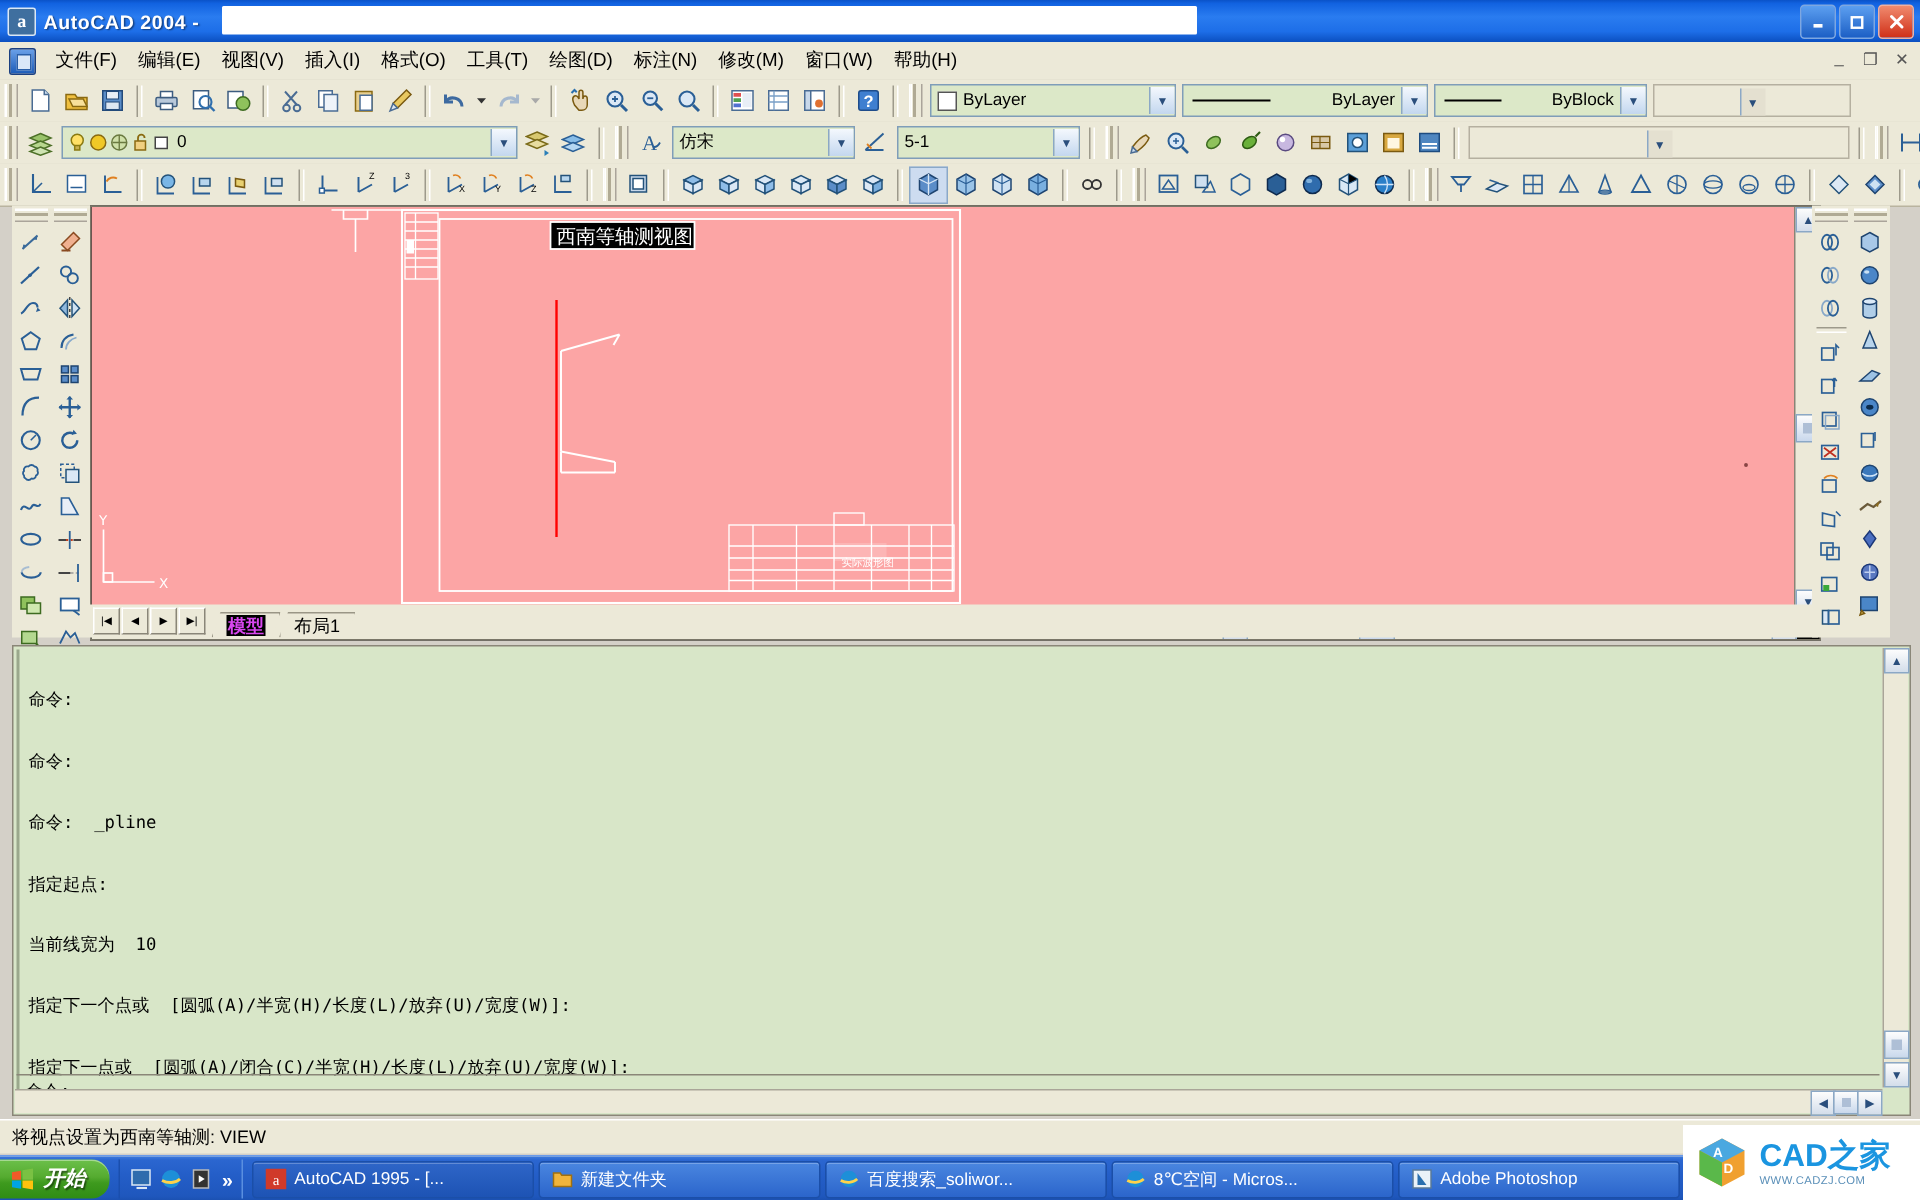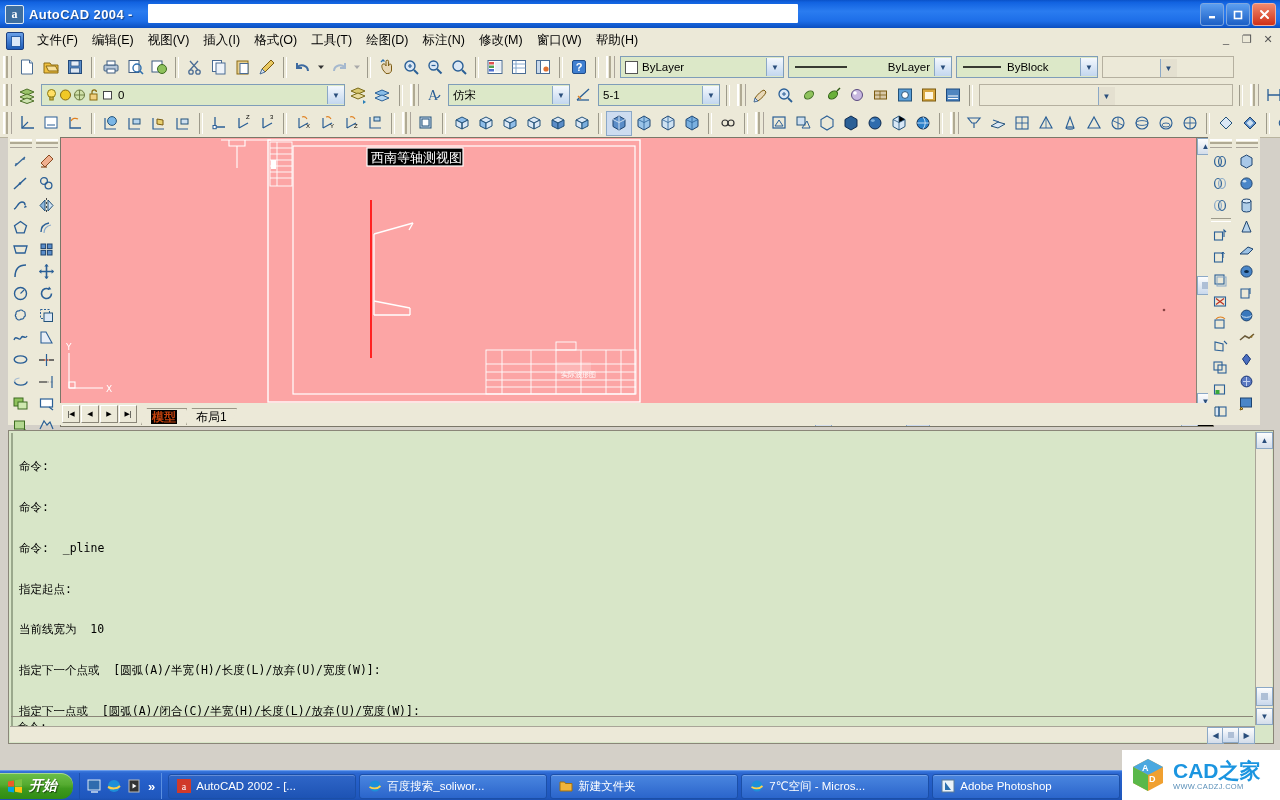--- a/index.html
+++ b/index.html
@@ -118,21 +118,21 @@
     display:flex;align-items:flex-end;}
   .navbtns{display:flex;gap:1px;padding-bottom:2px;padding-left:2px;}
   .navb{width:16px;height:16px;background:#ece9d8;border:1px solid #8a8678;
     border-top-color:#fff;border-left-color:#fff;
     display:flex;align-items:center;justify-content:center;font-size:7px;color:#000;}
   .tab{height:16px;padding:0 9px;font-size:12px;line-height:16px;
     background:#ece9d8;border:1px solid #9a9686;border-bottom:none;
     margin-left:-1px;position:relative;
     clip-path:polygon(6px 0,100% 0,calc(100% - 6px) 100%,0 100%);}
   .tab.sel{background:#ece9d8;font-weight:bold;}
-  .tab.sel .hl{background:#000;color:#c2410c;padding:0 1px;text-align:right;}
+  .tab.sel .hl{background:#000;color:#d946ef;padding:0 1px;text-align:right;}
 
   
   .cmdwrap{position:absolute;left:8px;top:430px;width:1264px;height:312px;
     background:#d8e6c8;border:1px solid #8a8678;}
   .cmdinner{position:absolute;left:2px;top:2px;width:1242px;height:308px;overflow:hidden;
     border-left:2px solid #9aa88c;}
   .cmdtext{padding-left:6px;font-family:"DejaVu Sans Mono","Liberation Mono",monospace;
     font-size:11.5px;line-height:13.6px;color:#000;white-space:pre;}
   .cmdline{height:13.6px;}
   .cmdsplit{position:absolute;left:2px;right:20px;top:285px;height:1px;background:#8a8678;}
@@ -398,21 +398,21 @@
         </svg>
       <span class="cval" style="text-align:right;padding-right:4px">ByLayer</span>
       <span class="carrow">
           <b>▼</b>
         </span>
     </div>
     <div class="combo green" style="width:140px">
       <svg width="42" height="10" viewBox="0 0 42 10" style="margin-left:4px">
           <path d="M2 5h38" stroke="#000" stroke-width="1.4"></path>
         </svg>
-      <span class="cval" style="text-align:left;padding-right:4px">ByBlock</span>
+      <span class="cval" style="text-align:right;padding-right:4px">ByBlock</span>
       <span class="carrow">
           <b>▼</b>
         </span>
     </div>
     <div class="combo dis" style="width:130px">
       <span class="cval">ByColor</span>
       <span class="carrow">
           <b>▼</b>
         </span>
     </div>
@@ -1323,20 +1323,23 @@
       <div class="sbtn" style="position:absolute;right:31px;top:0">◀</div>
       <div class="sthumb" style="position:absolute;right:16px;top:0;width:15px;height:14px">
         <svg width="8" height="8" viewBox="0 0 8 8">
             <rect x="1" y="1" width="6" height="6" fill="#aebfd6"></rect>
           </svg>
       </div>
       <div class="sbtn" style="position:absolute;right:0;top:0">▶</div>
     </div>
   </div>
 
+  <div class="statusbar">
+    <div class="txt">将视点设置为西南等轴测:  VIEW</div>
+  </div>
 
   <div class="taskbar">
     <div class="startbtn">
       <svg width="18" height="18" viewBox="0 0 18 18">
         <path d="M2 4.5l6-1v6H2z" fill="#f05a28"></path>
           <path d="M9 3.2l7-1.2v7.5H9z" fill="#7ac143"></path>
         <path d="M2 10h6v5.5l-6-1z" fill="#00a4e4"></path>
           <path d="M9 10h7v6l-7-1.2z" fill="#ffc20e"></path>
       </svg>
       <span class="lbl">开始</span>
@@ -1357,41 +1360,41 @@
         </svg>
       <span class="qmore">»</span>
     </div>
 
     <div class="tasks">
       <div class="task active" style="width:170px">
         <svg class="ti" viewBox="0 0 14 14">
             <rect x="0" y="0" width="14" height="14" fill="#d03a2a"></rect>
             <text x="7" y="11" font-size="10" fill="#fff" text-anchor="middle" font-family="Liberation Serif">a</text>
           </svg>
-        <span>AutoCAD 2002 - [...</span>
+        <span>AutoCAD 1995 - [...</span>
+      </div>
+      <div class="task" style="width:170px">
+        <svg class="ti" viewBox="0 0 14 14">
+            <path d="M1 3h4.5l1 1.5H13V12H1z" fill="#f0b43c" stroke="#a07010"></path>
+          </svg>
+        <span>新建文件夹</span>
       </div>
       <div class="task" style="width:170px">
         <svg class="ti" viewBox="0 0 14 14">
             <circle cx="7" cy="7" r="5.5" fill="#1d8fd8"></circle>
             <path d="M1.5 8c3.5 1.8 8 1.8 11-1" stroke="#ffd24a" stroke-width="1.8" fill="none"></path>
           </svg>
         <span>百度搜索_soliwor...</span>
       </div>
       <div class="task" style="width:170px">
         <svg class="ti" viewBox="0 0 14 14">
-            <path d="M1 3h4.5l1 1.5H13V12H1z" fill="#f0b43c" stroke="#a07010"></path>
-          </svg>
-        <span>新建文件夹</span>
-      </div>
-      <div class="task" style="width:170px">
-        <svg class="ti" viewBox="0 0 14 14">
             <circle cx="7" cy="7" r="5.5" fill="#1d8fd8"></circle>
             <path d="M1.5 8c3.5 1.8 8 1.8 11-1" stroke="#ffd24a" stroke-width="1.8" fill="none"></path>
           </svg>
-        <span>7℃空间 - Micros...</span>
+        <span>8℃空间 - Micros...</span>
       </div>
       <div class="task" style="width:170px">
         <svg class="ti" viewBox="0 0 14 14">
             <rect x="1" y="1" width="12" height="12" fill="#eaf2f8" stroke="#5a7a98"></rect>
             <path d="M4 3l6 8H4z" fill="#2a6fae"></path>
           </svg>
         <span>Adobe Photoshop</span>
       </div>
     </div>
   </div>

